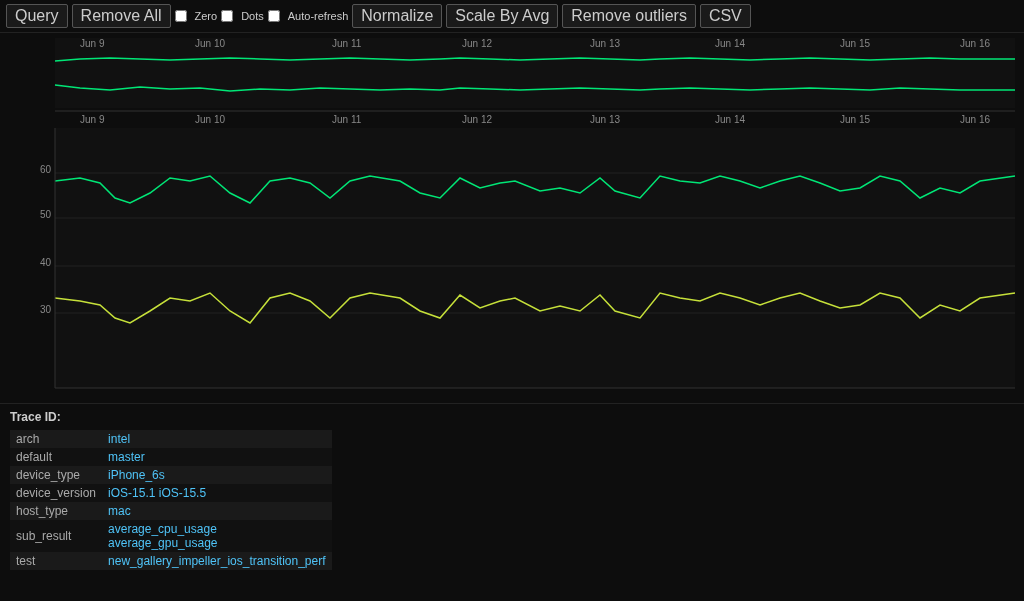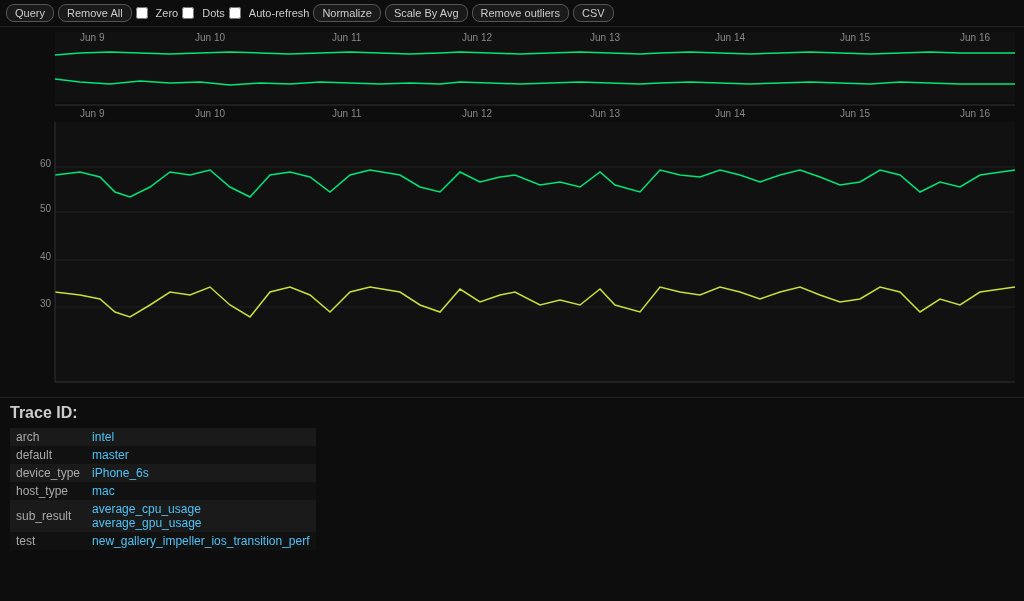--- a/index.html
+++ b/index.html
@@ -20,23 +20,23 @@
       padding: 4px 6px;
       gap: 4px;
       background: #0d0d0d;
       border-bottom: 1px solid #222;
     }
     .toolbar-btn {
       background: #1a1a1a;
       border: 1px solid #555;
       color: #ccc;
       padding: 2px 8px;
-      font-size: 11px;
+      font-size: 16px;
       cursor: pointer;
-      border-radius: 8px;
+      border-radius: 2px;
     }
     .checkbox-label {
       display: flex;
       align-items: center;
       gap: 8px;
       color: #ccc;
       font-size: 11px;
       cursor: pointer;
     }
     .checkbox-label input[type=checkbox] {
@@ -61,21 +61,21 @@
       margin-bottom: 6px;
     }
     .params-tab {
       color: #4fc3f7;
       font-size: 12px;
       padding: 2px 8px 4px;
       cursor: pointer;
       border-bottom: 2px solid #4fc3f7;
     }
     #trace-id-row {
-      font-size: 16px;
+      font-size: 12px;
       color: #ccc;
       margin-bottom: 6px;
       font-weight: bold;
     }
     #params-table {
       width: 290px;
       border-collapse: collapse;
     }
     #params-table tr:nth-child(odd) td {
       background: #1a1a1a;
@@ -216,20 +216,24 @@
         </tr>
         <tr>
           <td>default</td>
           <td>master</td>
         </tr>
         <tr>
           <td>device_type</td>
           <td>iPhone_6s</td>
         </tr>
         <tr>
+          <td>device_version</td>
+          <td>iOS-15.1 iOS-15.5</td>
+        </tr>
+        <tr>
           <td>host_type</td>
           <td>mac</td>
         </tr>
         <tr>
           <td>sub_result</td>
           <td>average_cpu_usage average_gpu_usage</td>
         </tr>
         <tr>
           <td>test</td>
           <td>new_gallery_impeller_ios_transition_perf</td>

